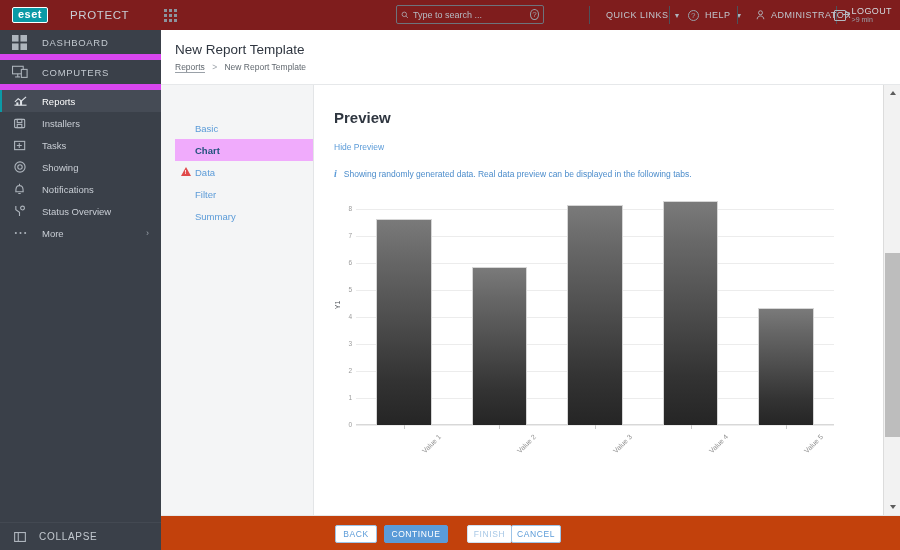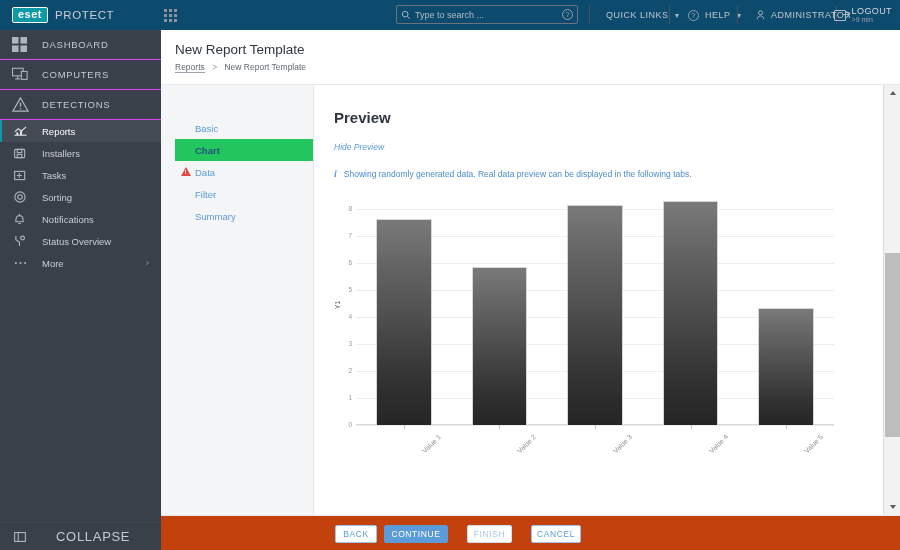--- a/index.html
+++ b/index.html
@@ -7,36 +7,36 @@
     width: 900px; height: 550px;
     font-family: "Liberation Sans", sans-serif;
     background: #ffffff;
     overflow: hidden;
   }
   #app { position: relative; width: 900px; height: 550px; }
 
   
   .topbar {
     position: absolute; left: 0; top: 0; width: 900px; height: 30px;
-    background: #0c4a6e; display: flex; align-items: center;
+    background: #7f1d1d; display: flex; align-items: center;
   }
   .brand { display: flex; align-items: center; padding-left: 12px; width: 150px; }
   .eset-logo {
     background: #0b9aa6; color: #ffffff; font-size: 11px; font-weight: bold;
     letter-spacing: .5px; padding: 1px 5px 2px 5px; border-radius: 2px;
     border: 1.5px solid #ffffff; line-height: 11px; position: relative;
   }
-  .brand-name { color: #c8cdd4; font-size: 11.5px; margin-left: 7px; letter-spacing: .6px; }
+  .brand-name { color: #c8cdd4; font-size: 11.5px; margin-left: 22px; letter-spacing: .6px; }
   .grid-dots { margin-left: 14px; display: grid; grid-template-columns: repeat(3, 3px);
     grid-template-rows: repeat(3, 3px); gap: 2px; cursor: pointer; }
   .grid-dots i { width: 3px; height: 3px; background: #8c939d; display: block; }
 
   .searchwrap { position: absolute; left: 396px; top: 5px; width: 182px; height: 19px; }
   .searchbox {
-    width: 182px; height: 19px; border: 1px solid #6d737c; border-radius: 2px;
+    width: 148px; height: 19px; border: 1px solid #6d737c; border-radius: 2px;
     background: transparent; display: flex; align-items: center; padding: 0 4px;
   }
   .searchbox input {
     flex: 1; border: 0; background: transparent; outline: none;
     color: #c5cad1; font-size: 9px; font-family: "Liberation Sans", sans-serif;
     padding-left: 4px;
   }
   .searchbox input::placeholder { color: #b6bcc4; }
   .circ-q {
     width: 11px; height: 11px; border: 1px solid #9aa1aa; border-radius: 50%;
@@ -60,78 +60,78 @@
   .logout-main { color: #d4d9de; font-size: 9px; letter-spacing: .4px; }
   .logout-sub { color: #9aa1aa; font-size: 7px; }
 
   
   .sidebar {
     position: absolute; left: 0; top: 30px; width: 161px; height: 520px;
     background: #3a4049;
   }
   .nav-big, .nav-small {
     display: flex; align-items: center; color: #c3c9d0; cursor: pointer;
-    border-bottom: 1px solid #d946ef; position: relative;
+    border-bottom: 6px solid #d946ef; position: relative;
   }
   .nav-big { height: 30px; padding-left: 12px; }
   .nav-big .ico { width: 30px; display:flex; align-items:center; justify-content:flex-start; }
   .nav-big .lbl { font-size: 9.5px; letter-spacing: .7px; color: #c3c9d0; }
   .nav-small { height: 22px; padding-left: 14px; border-bottom: 0; }
   .nav-small .ico { width: 28px; display:flex; align-items:center; }
   .nav-small .lbl { font-size: 9.5px; color: #c9ced5; }
   .nav-small.active { background: #454b55; }
   .nav-small.active:before { content:""; position:absolute; left:0; top:0; bottom:0; width:2px; background:#0b9aa6;}
   .nav-small.active .lbl { color: #ffffff; }
   .chev-r { position:absolute; right: 12px; color:#9aa1aa; font-size: 9px; }
   .collapse-row {
     position: absolute; left: 0; bottom: 0; width: 161px; height: 28px;
     display: flex; align-items: center; padding-left: 14px; cursor: pointer;
     border-top: 1px solid #434952;
   }
-  .collapse-row .lbl { font-size: 13px; letter-spacing: .7px; color: #c3c9d0; margin-left: 30px;}
+  .collapse-row .lbl { font-size: 10px; letter-spacing: .7px; color: #c3c9d0; margin-left: 13px;}
   .icobox { fill: none; stroke: #aeb5bd; stroke-width: 1.2; }
 
   
   .main { position: absolute; left: 161px; top: 30px; width: 739px; height: 520px; background: #ffffff; }
   .page-head { padding: 12px 0 0 14px; height: 55px; border-bottom: 1px solid #e6e8ea; }
   .page-title { font-size: 13.5px; color: #2f3640; font-weight: normal; }
   .crumbs { margin-top: 5px; font-size: 8.5px; color: #61686f; }
   .crumb-link { color: #61686f; border-bottom: 1px solid #9aa1a8; cursor: pointer; }
   .crumb-sep { margin: 0 5px; color: #9aa1a8; }
 
   .content { position: absolute; left: 0; top: 55px; width: 739px; height: 430px; background: #f4f5f6; }
 
   
   .steps { position: absolute; left: 14px; top: 32px; width: 147px; }
   .step {
     height: 22px; display: flex; align-items: center; padding-left: 20px;
     font-size: 9.5px; color: #5b9bd8; cursor: pointer; position: relative;
   }
   .step.active {
-    background: #22c55e; color: #22527d; font-weight: bold; text-align: center;
+    background: #f0abfc; color: #22527d; font-weight: bold; text-align: center;
   }
   .step.active:after {
     content: ""; position: absolute; right: -8px; top: 0;
     border-top: 11px solid transparent; border-bottom: 11px solid transparent;
     border-left: 8px solid #d9ecfa;
   }
   .warn-tri { position: absolute; left: 6px; top: 6px; width: 0; height: 0;
     border-left: 5px solid transparent; border-right: 5px solid transparent;
     border-bottom: 9px solid #e04a4a; }
   .warn-tri:after { content:"!"; position:absolute; left:-1.5px; top:2px; font-size:6px;
     color:#fff; font-weight:bold; }
 
   
   .panel {
     position: absolute; left: 152px; top: 0; width: 587px; height: 430px;
     background: #ffffff; border-left: 1px solid #e3e5e7;
   }
   .panel-inner { position: absolute; left: 0; top: 0; right: 18px; bottom: 0; overflow: hidden; }
   .preview-title { font-size: 15px; color: #2f3640; font-weight: bold; padding: 24px 0 0 20px; }
-  .hide-preview { font-size: 8.5px; color: #5b9bd8; padding: 16px 0 0 20px; cursor: pointer; display:inline-block;font-style:italic;}
+  .hide-preview { font-size: 8.5px; color: #5b9bd8; padding: 16px 0 0 20px; cursor: pointer; display:inline-block;}
   .info-row { display: flex; align-items: center; padding: 14px 0 0 20px; }
   .info-i { color: #5b9bd8; font-size: 10px; font-weight: bold; font-style: italic;
     font-family: "Liberation Serif", serif; margin-right: 7px; }
   .info-msg { font-size: 8.5px; color: #4b8ccb; font-weight: normal; }
 
   
   .chart { position: absolute; left: 20px; top: 100px; width: 545px; height: 300px; }
   .ylabel {
     position: absolute; left: 0px; top: 130px; font-size: 7px; color: #4a4f55;
     transform: rotate(-90deg); transform-origin: left top; width: 20px; text-align: center;
@@ -257,30 +257,20 @@
         <svg width="16" height="15" viewBox="0 0 18 16">
           <rect x="0.6" y="1" width="12" height="8.5" class="icobox"></rect>
           <line x1="3.5" y1="13" x2="9" y2="13" stroke="#aeb5bd" stroke-width="1.2"></line>
           <line x1="6.5" y1="9.5" x2="6.5" y2="13" stroke="#aeb5bd" stroke-width="1.2"></line>
           <rect x="10.5" y="4.5" width="6.5" height="9" fill="#3a4049" stroke="#aeb5bd" stroke-width="1.2"></rect>
         </svg>
       </span>
       <span class="lbl">COMPUTERS</span>
     </div>
 
-    <div class="nav-big">
-      <span class="ico">
-        <svg width="17" height="15" viewBox="0 0 18 16">
-          <path d="M9 1 L17 15 L1 15 Z" fill="none" stroke="#aeb5bd" stroke-width="1.3"></path>
-          <line x1="9" y1="6" x2="9" y2="10.5" stroke="#aeb5bd" stroke-width="1.4"></line>
-          <circle cx="9" cy="12.6" r="0.8" fill="#aeb5bd"></circle>
-        </svg>
-      </span>
-      <span class="lbl">DETECTIONS</span>
-    </div>
 
     <div class="nav-small active">
       <span class="ico">
         <svg width="13" height="12" viewBox="0 0 14 12">
           <line x1="0.5" y1="10.5" x2="13.5" y2="10.5" stroke="#dfe3e8" stroke-width="1.2"></line>
           <polyline points="1,7 4.5,3.5 8,6 13,1.5" fill="none" stroke="#dfe3e8" stroke-width="1.2"></polyline>
           <rect x="2.5" y="7.5" width="2.2" height="3" fill="#dfe3e8"></rect>
           <rect x="6.5" y="6" width="2.2" height="4.5" fill="#dfe3e8"></rect>
         </svg>
       </span>
@@ -309,21 +299,21 @@
       <span class="lbl">Tasks</span>
     </div>
 
     <div class="nav-small">
       <span class="ico">
         <svg width="12" height="12" viewBox="0 0 13 13">
           <circle cx="6.5" cy="6.5" r="5.5" class="icobox"></circle>
           <circle cx="6.5" cy="6.5" r="2.4" class="icobox"></circle>
         </svg>
       </span>
-      <span class="lbl">Sorting</span>
+      <span class="lbl">Showing</span>
     </div>
 
     <div class="nav-small">
       <span class="ico">
         <svg width="11" height="12" viewBox="0 0 12 13">
           <path d="M2 9.5 C2 5 2.5 2.8 6 2.8 C9.5 2.8 10 5 10 9.5 Z" class="icobox"></path>
           <line x1="6" y1="0.8" x2="6" y2="2.6" stroke="#aeb5bd" stroke-width="1.1"></line>
           <line x1="4.7" y1="11.4" x2="7.3" y2="11.4" stroke="#aeb5bd" stroke-width="1.1"></line>
         </svg>
       </span>
@@ -456,16 +446,16 @@
               <span class="tri-dn"></span>
             </div>
         </div>
       </div>
     </div>
 
     <div class="footer">
       <div class="btn btn-outline" style="left:174px; width:42px">BACK</div>
       <div class="btn btn-primary" style="left:223px; width:64px">CONTINUE</div>
       <div class="btn btn-disabled" style="left:306px; width:45px">FINISH</div>
-      <div class="btn btn-outline" style="left:370px; width:50px">CANCEL</div>
+      <div class="btn btn-outline" style="left:350px; width:50px">CANCEL</div>
     </div>
   </div>
 </div>
 
 </body></html>

